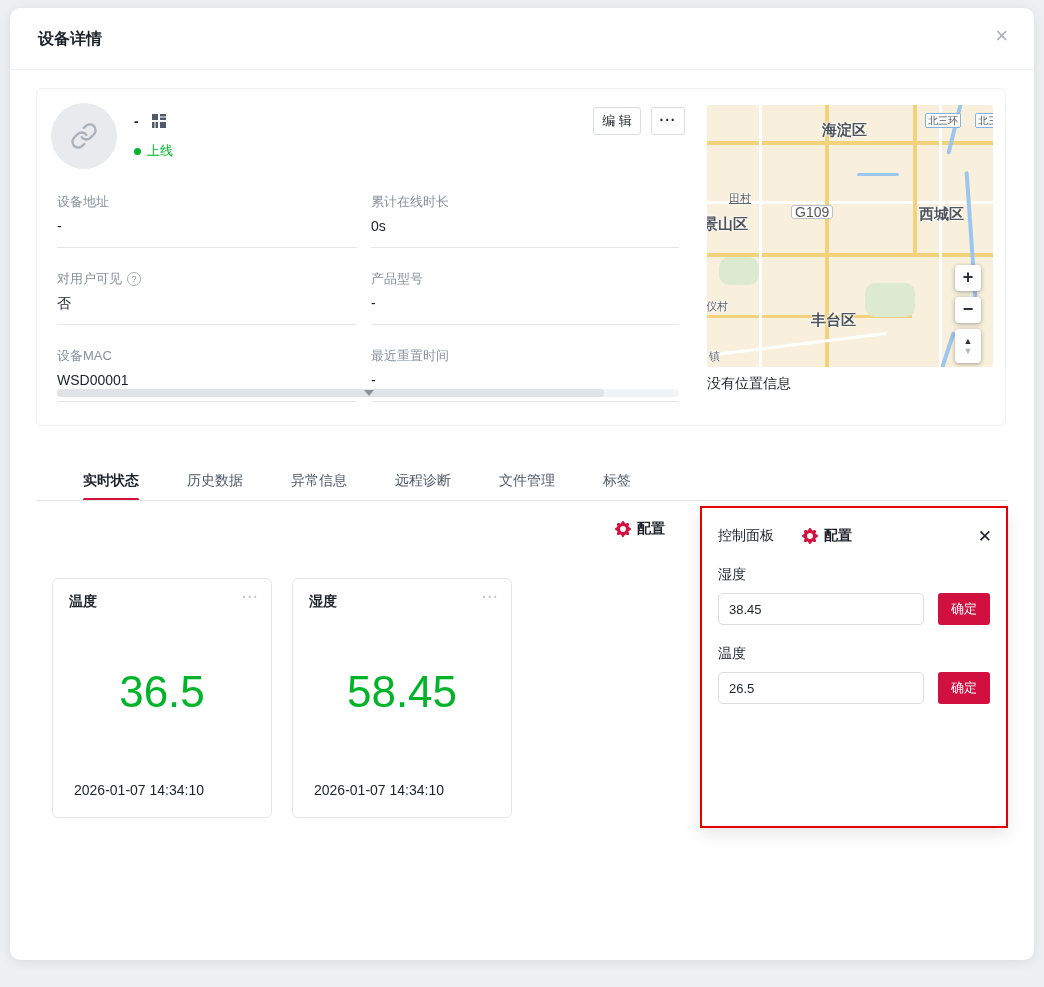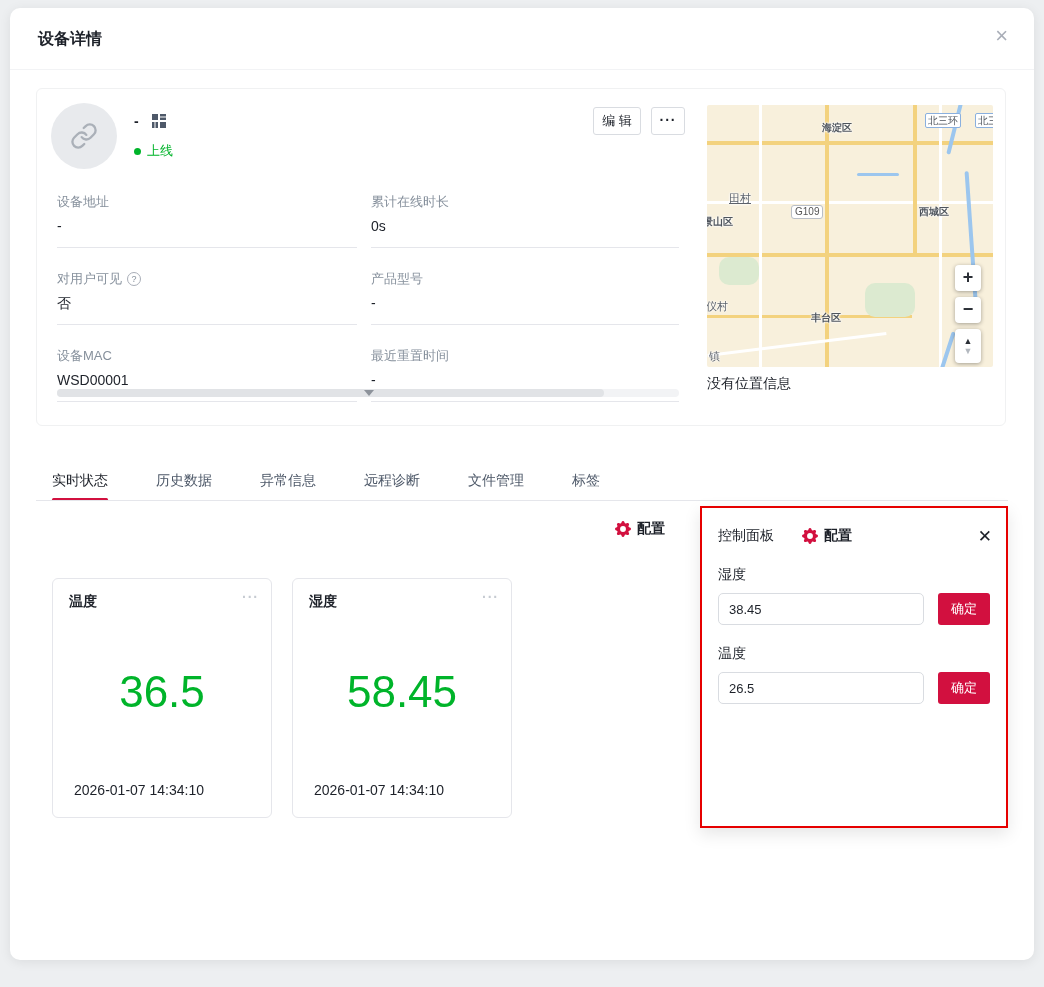--- a/index.html
+++ b/index.html
@@ -38,33 +38,33 @@
   .hscroll { position:absolute; left:20px; top:300px; width:622px; height:8px; background:#f2f3f5; border-radius:4px; }
   .hthumb { height:8px; width:88%; background:#e1e3e6; border-radius:4px; }
   .collapse-arrow { position:absolute; left:327px; top:301px; width:0; height:0; border-left:5px solid transparent; border-right:5px solid transparent; border-top:6px solid #8d939b; }
 
   
   .map { position:absolute; left:670px; top:16px; width:286px; height:262px; background:#f8f0dc; overflow:hidden; border-radius:2px; cursor:grab; }
   .road { position:absolute; background:#f3d27e; }
   .road.white { background:#ffffff; }
   .water { position:absolute; background:#9cc6ee; border-radius:3px; }
   .park { position:absolute; background:#dcead0; border-radius:10px; }
-  .map-label { position:absolute; font-size:10px; font-weight:600; color:#4e545c; text-shadow:0 0 2px #fff,0 0 2px #fff,0 0 3px #fff; white-space:nowrap; }
+  .map-label { position:absolute; font-size:15px; font-weight:600; color:#4e545c; text-shadow:0 0 2px #fff,0 0 2px #fff,0 0 3px #fff; white-space:nowrap; }
   .map-town { font-size:11px; font-weight:400; color:#5c626b; }
-  .map-badge { position:absolute; font-size:10px; background:#fff; border:1px solid #b9bec6; border-radius:3px; padding:0 3px; color:#555; line-height:12px; }
+  .map-badge { position:absolute; font-size:14px; background:#fff; border:1px solid #b9bec6; border-radius:3px; padding:0 3px; color:#555; line-height:12px; }
   .map-shield { position:absolute; font-size:10px; background:#fff; border:1px solid #8ab0df; border-radius:2px; padding:0 2px; color:#4e545c; line-height:13px; white-space:nowrap; }
   .map-zoom { position:absolute; left:248px; width:26px; height:26px; background:#fff; border-radius:4px; box-shadow:0 1px 4px rgba(0,0,0,.35); font-size:18px; font-weight:bold; color:#2b2f36; text-align:center; line-height:25px; cursor:pointer; }
   .map-compass { position:absolute; left:248px; top:224px; width:26px; height:34px; background:#fff; border-radius:4px; box-shadow:0 1px 4px rgba(0,0,0,.35); display:flex; flex-direction:column; align-items:center; justify-content:center; font-size:9px; color:#2b2f36; cursor:pointer; }
   .no-loc { position:absolute; left:670px; top:286px; font-size:14px; color:#1d2129; }
 
   
   .tabs-border { position:absolute; left:26px; right:26px; top:492px; height:1px; background:#e5e6eb; }
   .tabs { position:absolute; left:42px; top:452px; height:41px; display:flex; gap:48px; }
   .tab { font-size:14px; color:#4e5969; line-height:40px; position:relative; cursor:pointer; white-space:nowrap; }
-  .tab.active { color:#1d2129; font-weight:normal; }
+  .tab.active { color:#1d2129; font-weight:bold;margin-left:31px; }
   .tab.active::after { content:""; position:absolute; left:0; right:0; bottom:0; height:3px; background:#d2103f; border-radius:2px; }
 
   
   .config-trigger { position:absolute; left:605px; top:512px; display:flex; align-items:center; gap:6px; font-size:14px; font-weight:bold; color:#1d2129; cursor:pointer; }
   .stat-card { position:absolute; top:570px; width:220px; height:240px; border:1px solid #e5e6eb; border-radius:6px; background:#fff; }
   .stat-card.c1 { left:42px; } .stat-card.c2 { left:282px; }
   .stat-title { position:absolute; left:16px; top:14px; font-size:14px; font-weight:bold; }
   .stat-more { position:absolute; right:12px; top:10px; font-size:14px; font-weight:bold; color:#c6cbd2; letter-spacing:1px; cursor:pointer; }
   .stat-value { position:absolute; left:0; right:0; top:88px; text-align:center; font-size:44px; color:#00b42a; }
   .stat-time { position:absolute; left:21px; bottom:19px; font-size:14px; color:#1d2129; }

